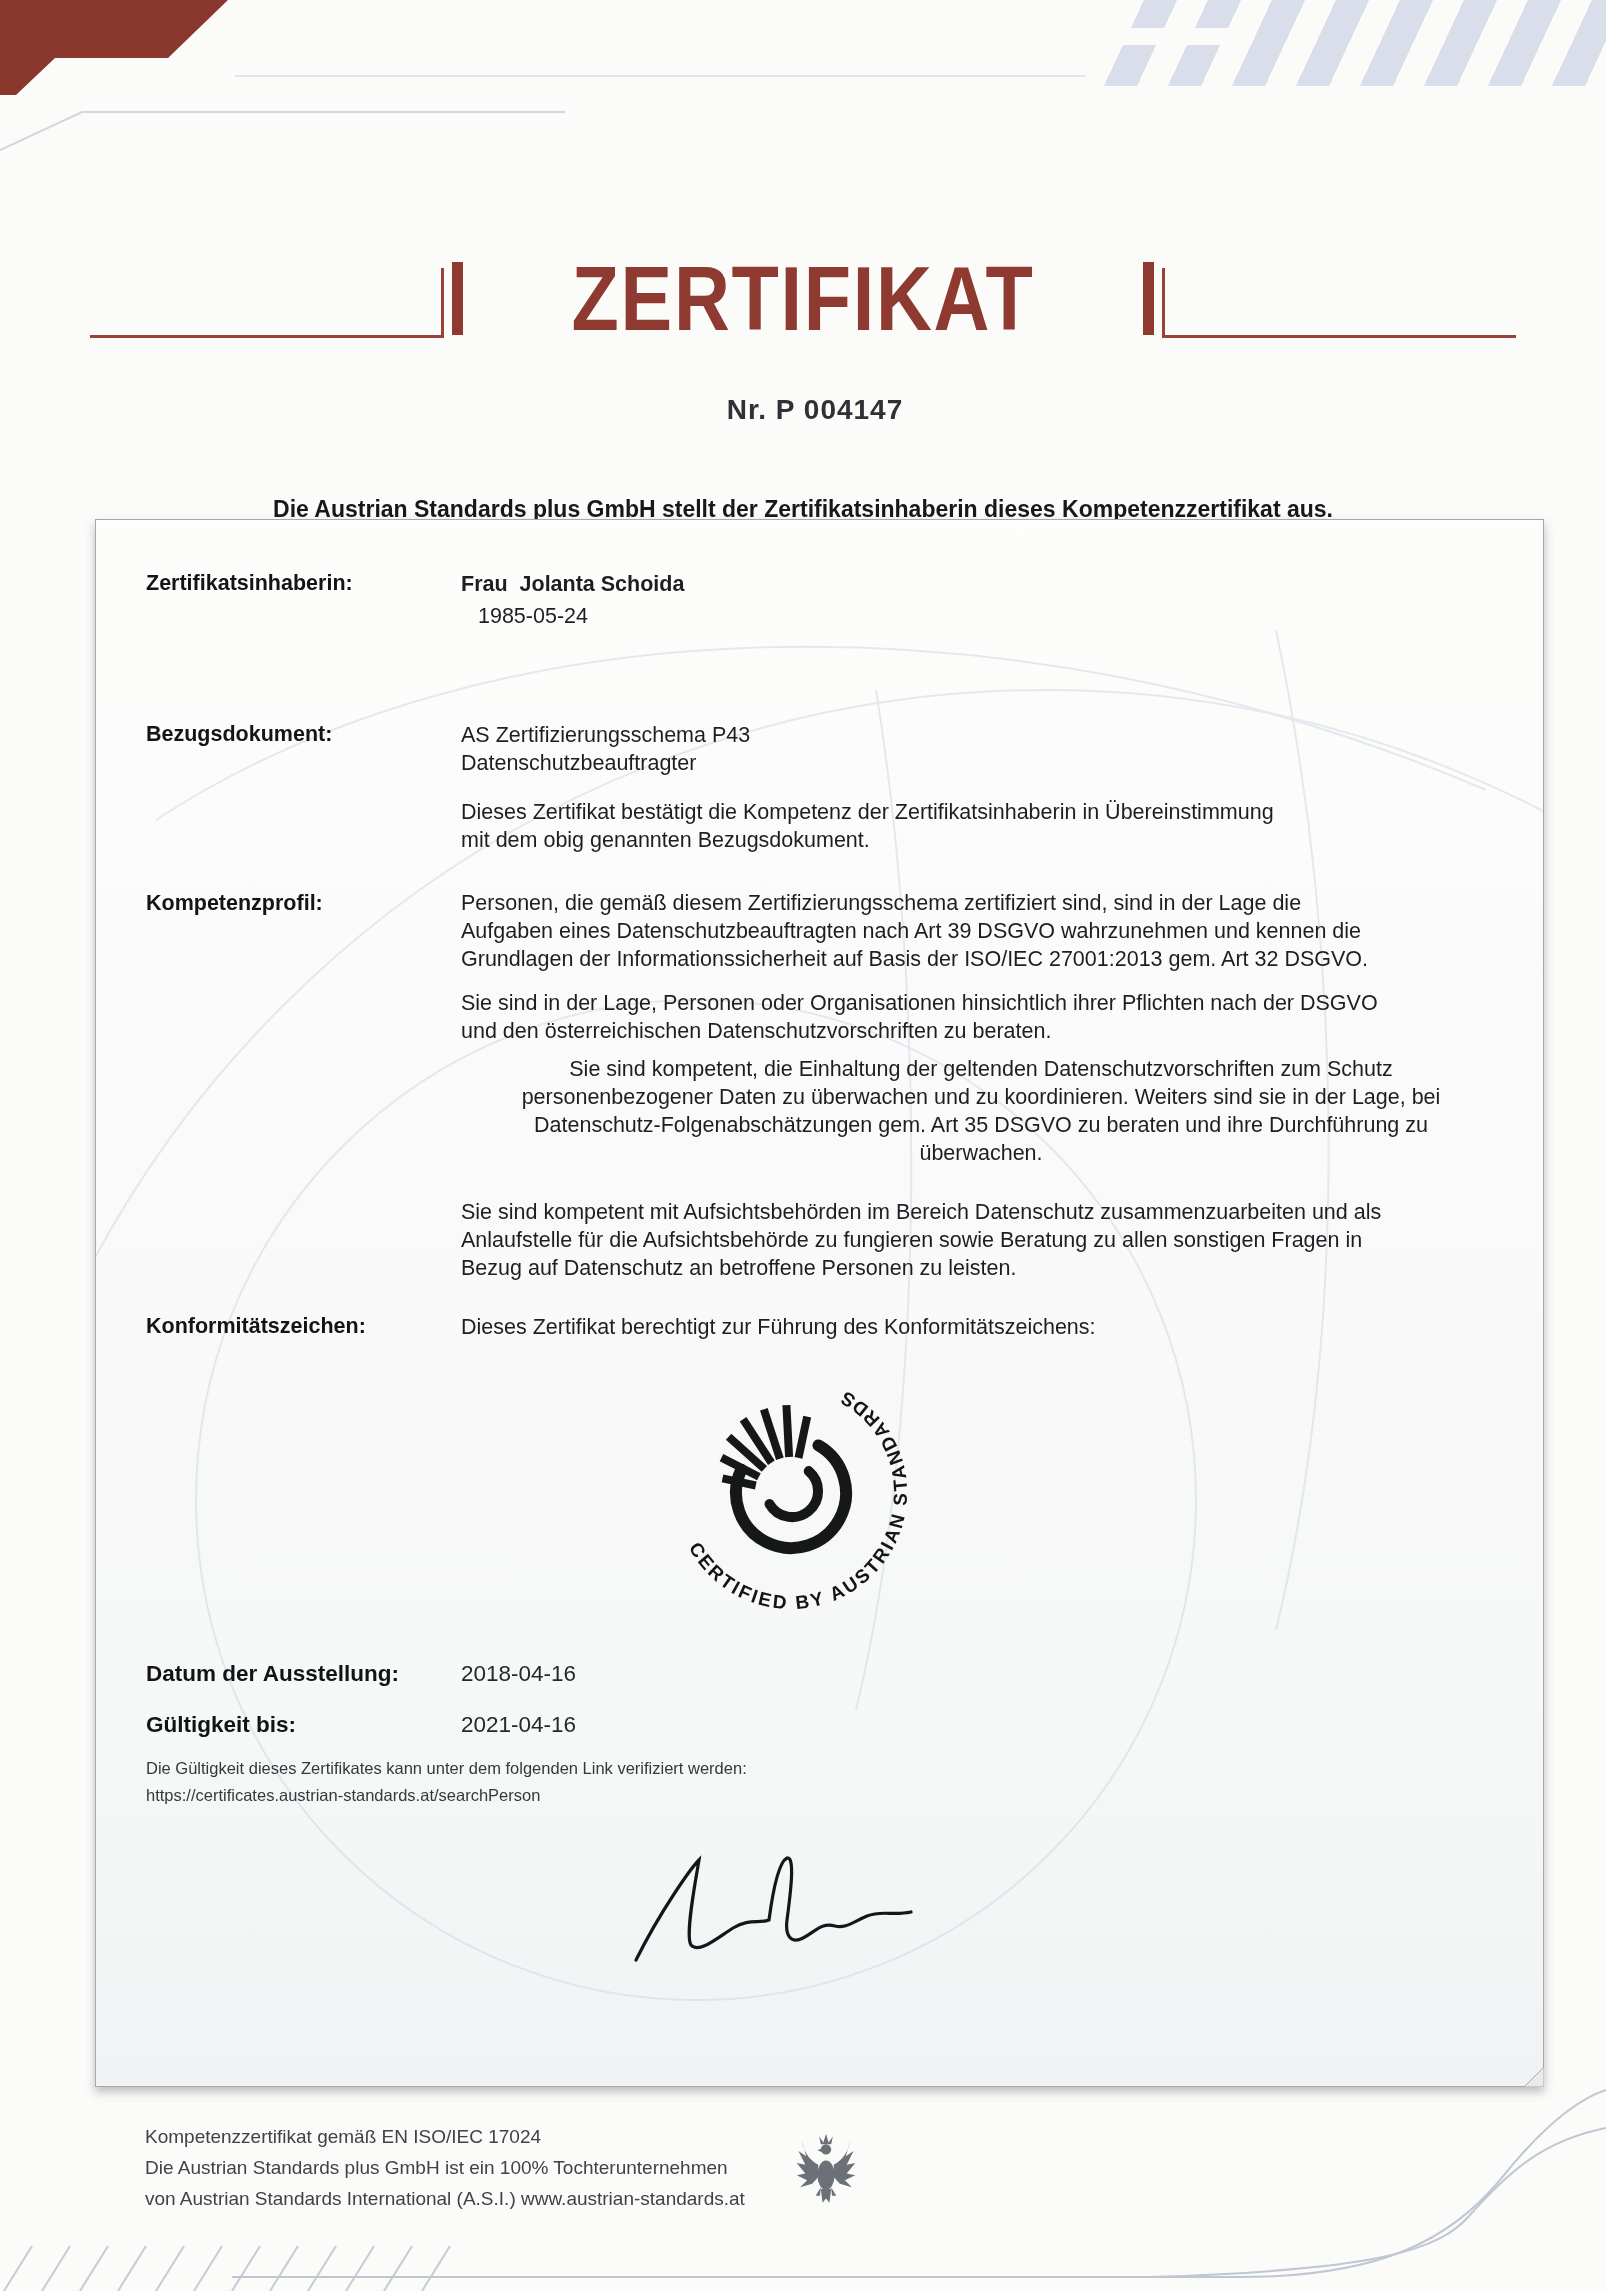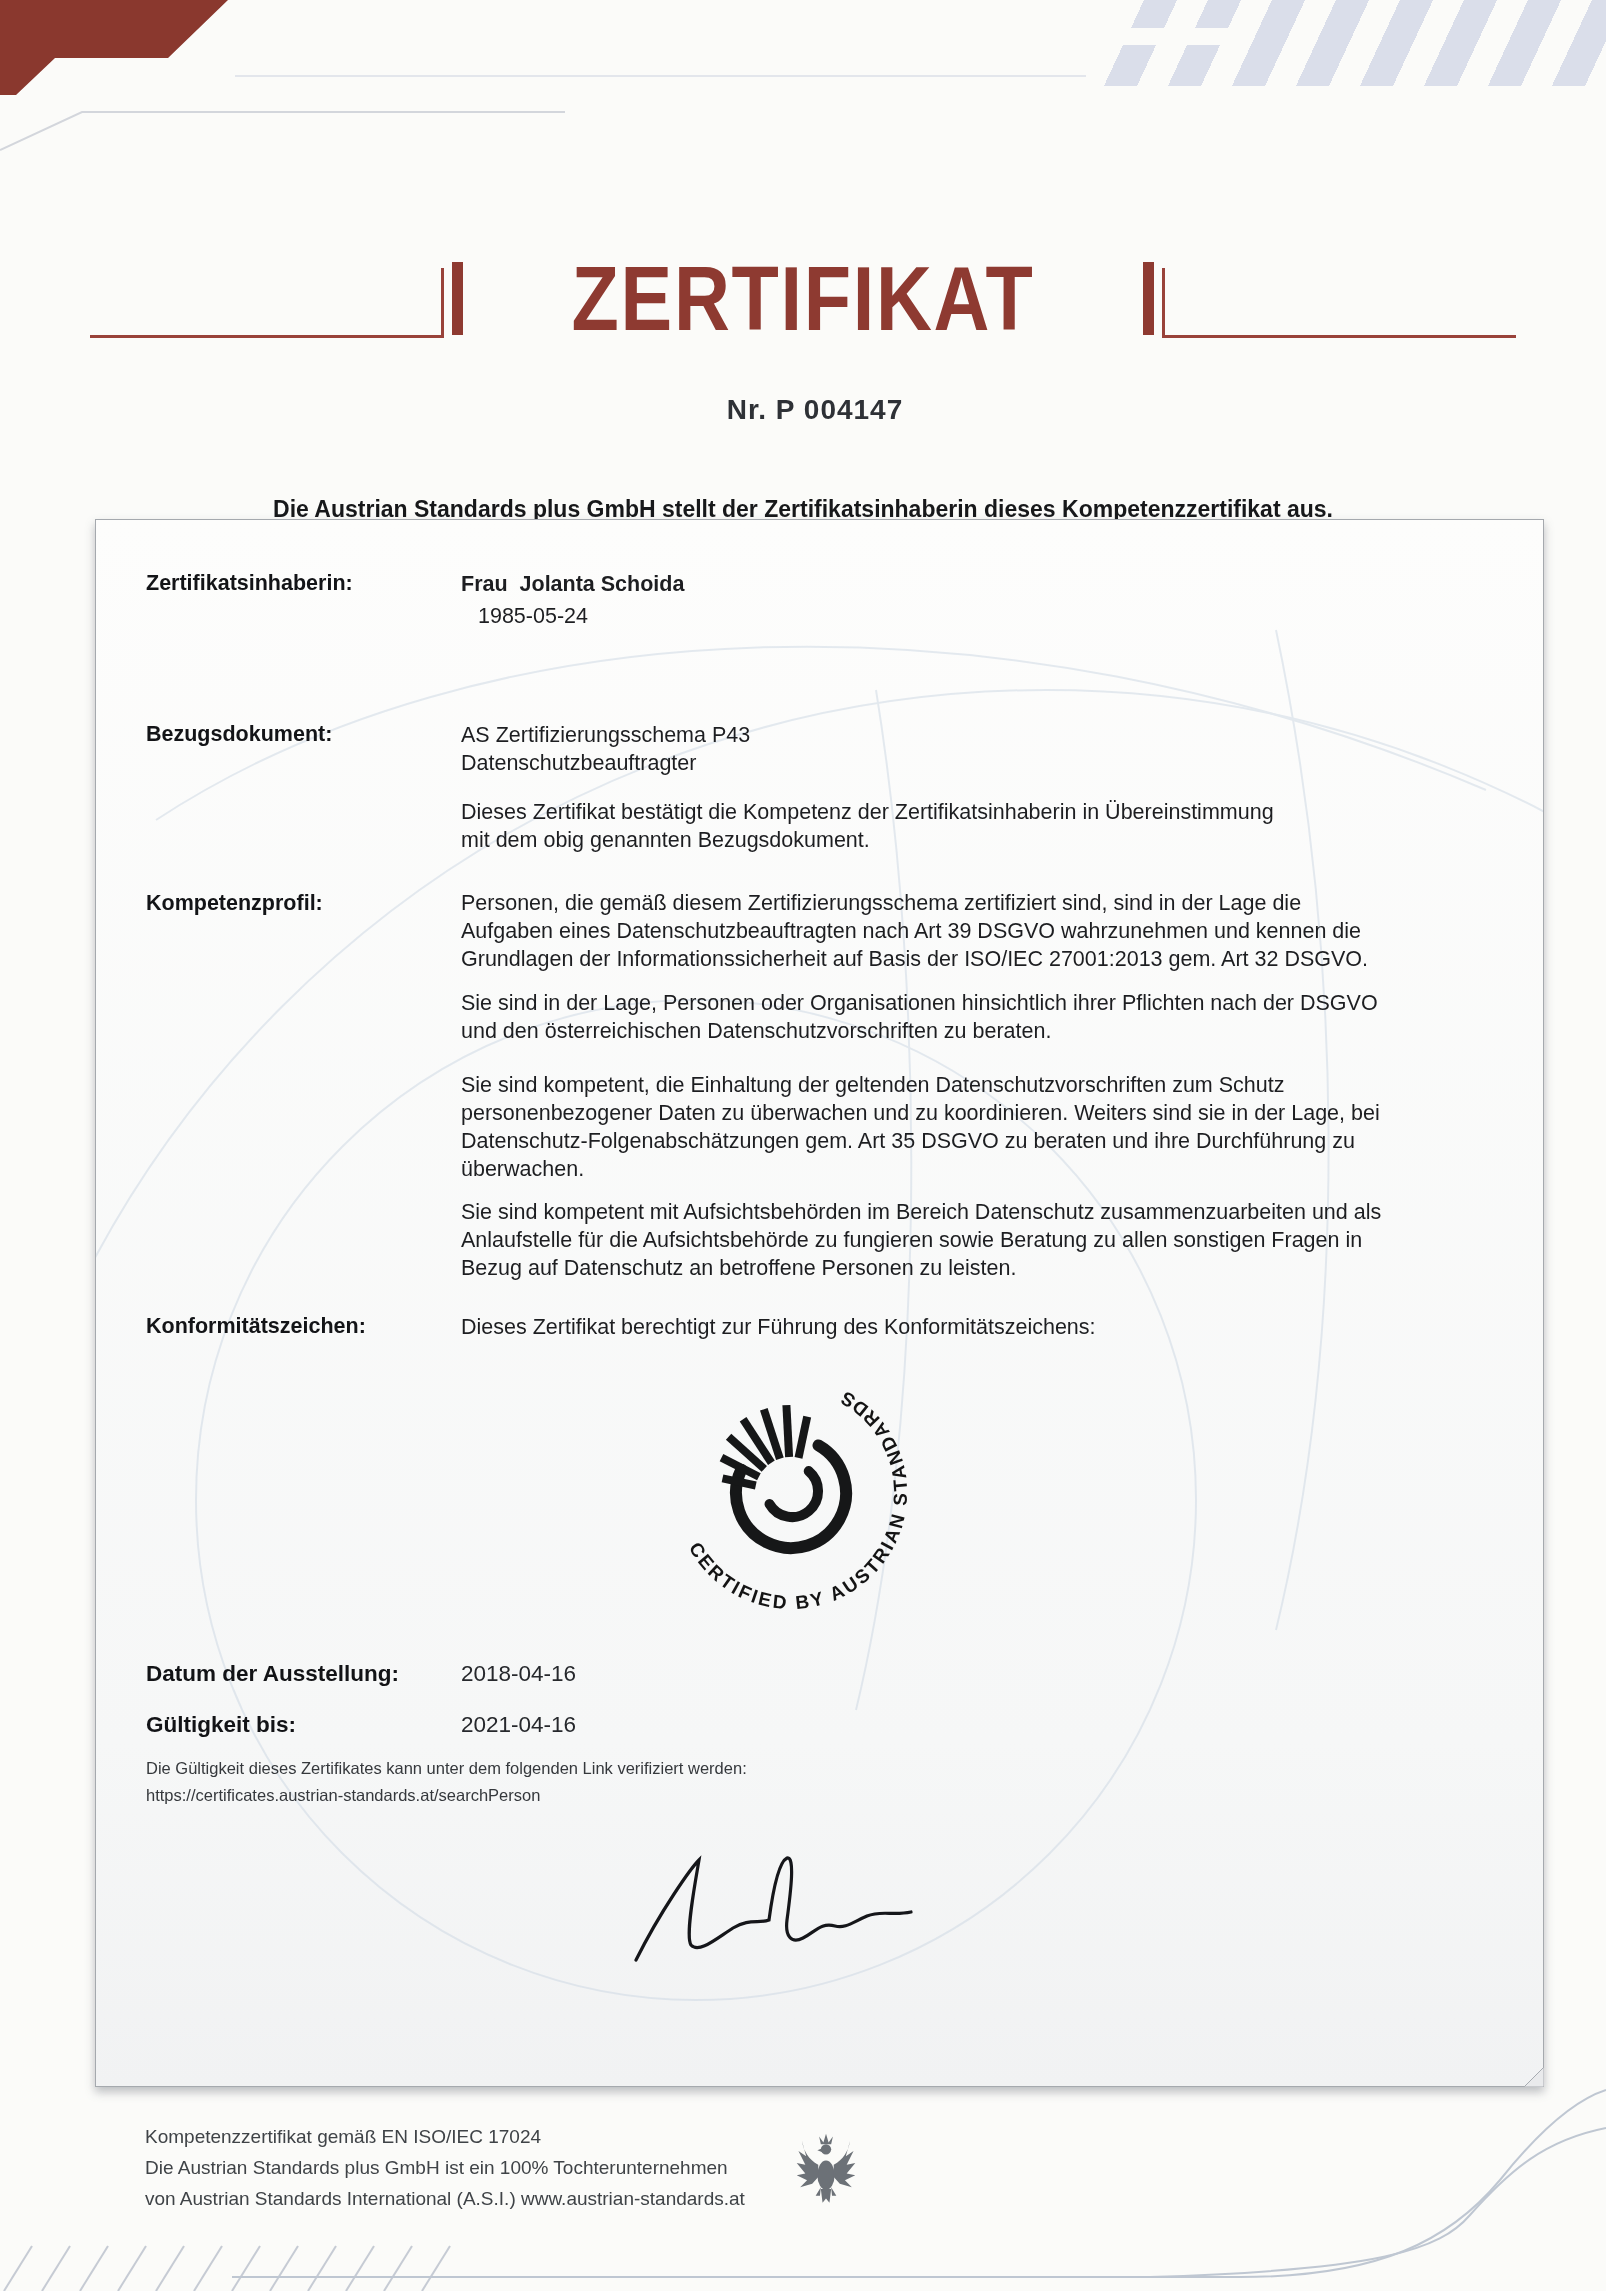--- a/index.html
+++ b/index.html
@@ -123,21 +123,21 @@
     <div class="p-abs val" style="left:365px;top:229px;">Datenschutzbeauftragter</div>
     <div class="p-abs val para" style="left:365px;top:278px;width:1040px;">Dieses Zertifikat bestätigt die Kompetenz der Zertifikatsinhaberin in Übereinstimmung
 mit dem obig genannten Bezugsdokument.</div>
 
     <div class="p-abs label" style="left:50px;top:371px;">Kompetenzprofil:</div>
     <div class="p-abs val para" style="left:365px;top:369px;width:1040px;">Personen, die gemäß diesem Zertifizierungsschema zertifiziert sind, sind in der Lage die
 Aufgaben eines Datenschutzbeauftragten nach Art 39 DSGVO wahrzunehmen und kennen die
 Grundlagen der Informationssicherheit auf Basis der ISO/IEC 27001:2013 gem. Art 32 DSGVO.</div>
     <div class="p-abs val para" style="left:365px;top:469px;width:1040px;">Sie sind in der Lage, Personen oder Organisationen hinsichtlich ihrer Pflichten nach der DSGVO
 und den österreichischen Datenschutzvorschriften zu beraten.</div>
-    <div class="p-abs val para" style="left:365px;top:551px;width:1040px;">Sie sind kompetent, die Einhaltung der geltenden Datenschutzvorschriften zum Schutz
+    <div class="p-abs val para" style="left:365px;top:535px;width:1040px;text-align:center;">Sie sind kompetent, die Einhaltung der geltenden Datenschutzvorschriften zum Schutz
 personenbezogener Daten zu überwachen und zu koordinieren. Weiters sind sie in der Lage, bei
 Datenschutz-Folgenabschätzungen gem. Art 35 DSGVO zu beraten und ihre Durchführung zu
 überwachen.</div>
     <div class="p-abs val para" style="left:365px;top:678px;width:1040px;">Sie sind kompetent mit Aufsichtsbehörden im Bereich Datenschutz zusammenzuarbeiten und als
 Anlaufstelle für die Aufsichtsbehörde zu fungieren sowie Beratung zu allen sonstigen Fragen in
 Bezug auf Datenschutz an betroffene Personen zu leisten.</div>
 
     <div class="p-abs label" style="left:50px;top:794px;">Konformitätszeichen:</div>
     <div class="p-abs val" style="left:365px;top:793px;width:1040px;">Dieses Zertifikat berechtigt zur Führung des Konformitätszeichens:</div>
 

